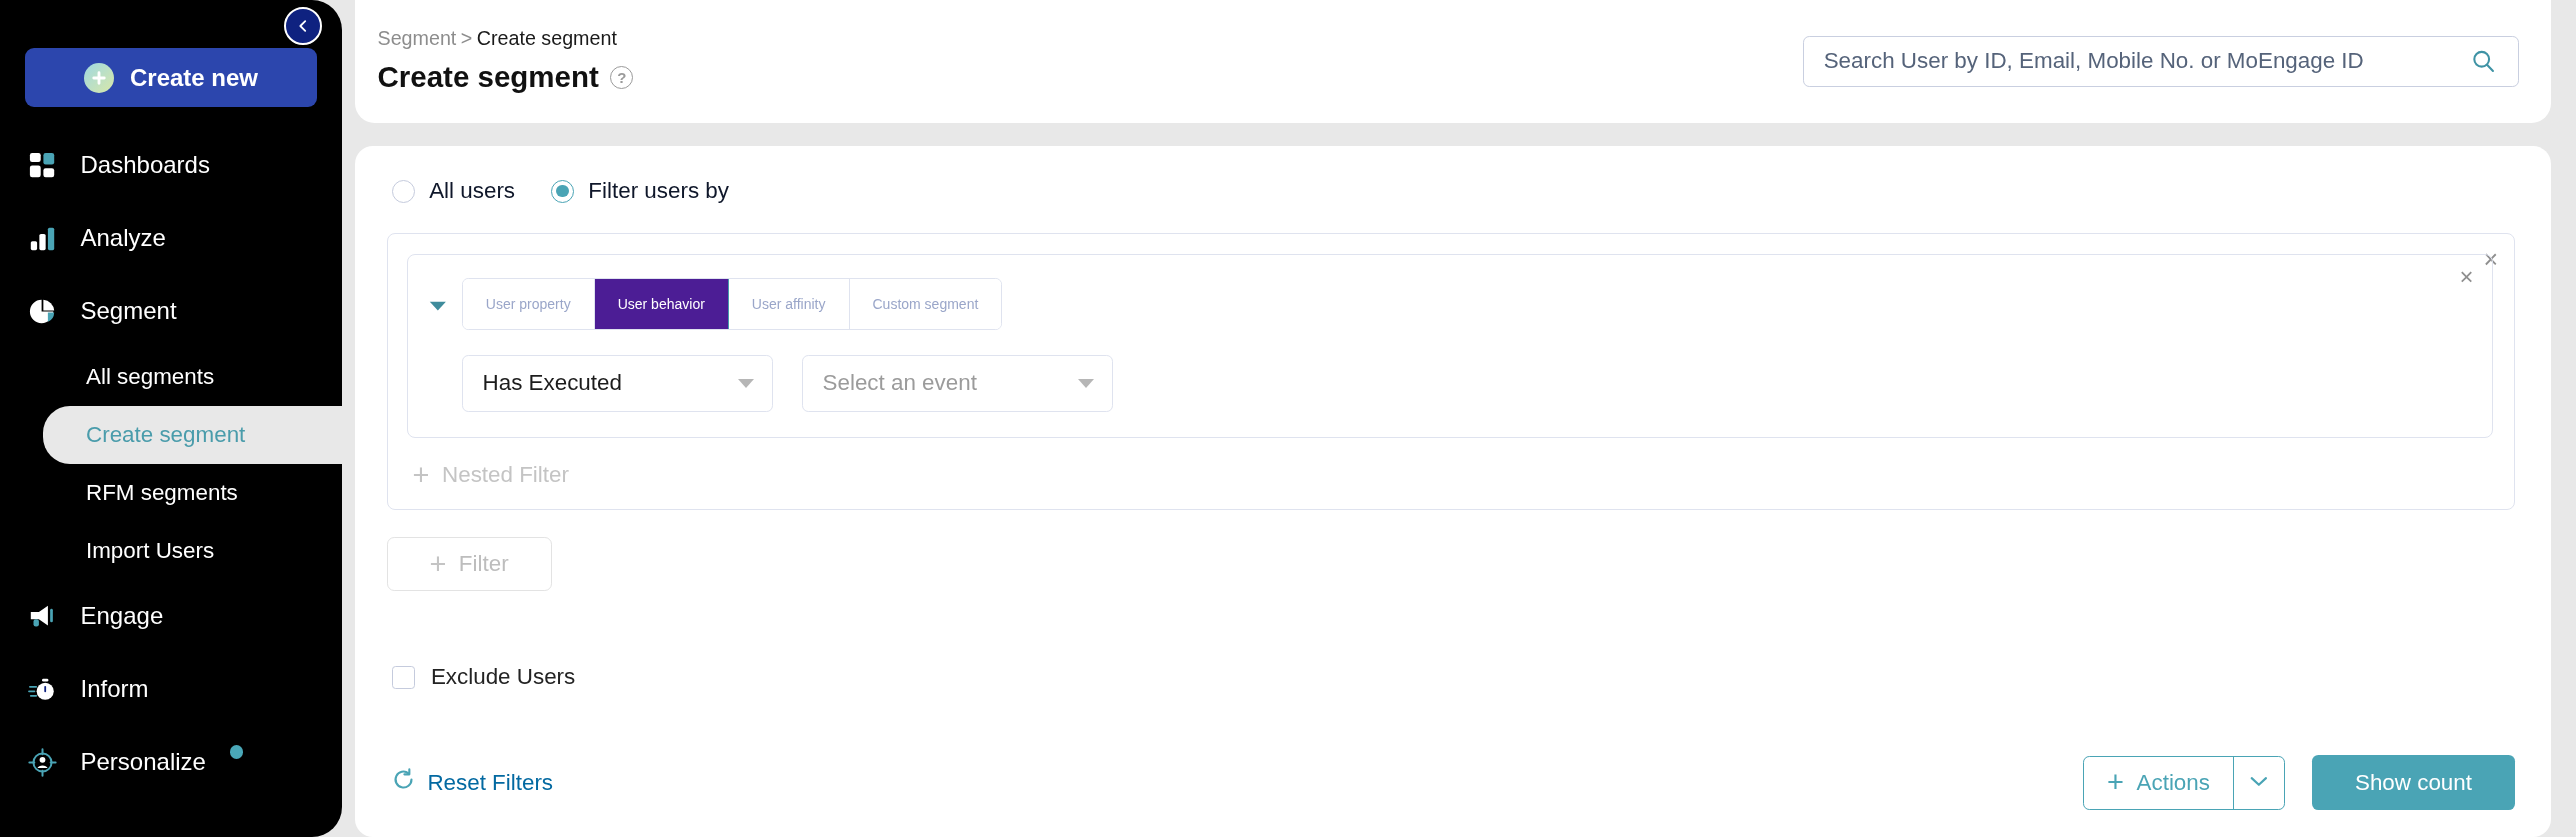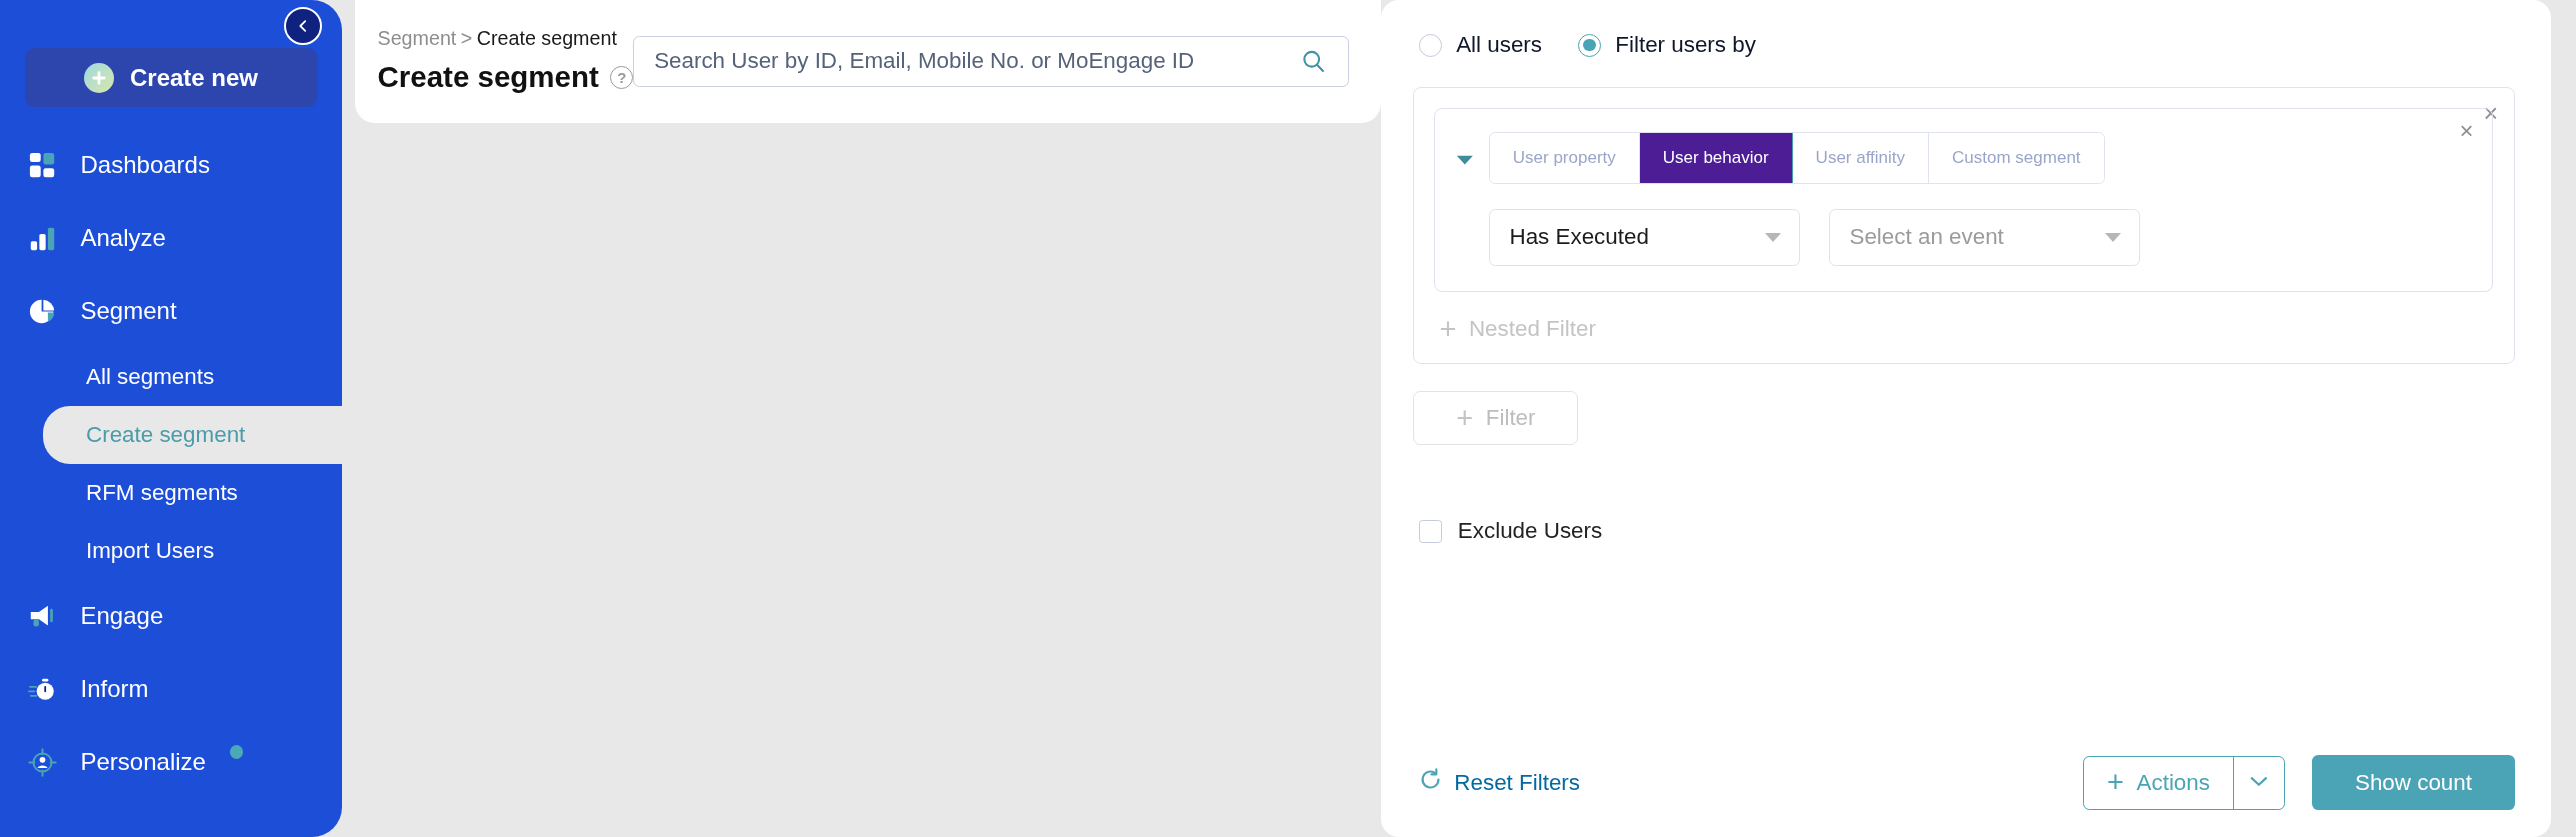--- a/index.html
+++ b/index.html
@@ -9,21 +9,21 @@
     font-family: "Liberation Sans", sans-serif;
     overflow: hidden;
   }
   .app { position: relative; width: 2576px; height: 837px; display: flex; }
 
   
   .sidebar {
     position: relative;
     width: 342px;
     flex: 0 0 342px;
-    background: #1d4ed8;
+    background: #000000;
     border-top-right-radius: 30px;
     border-bottom-right-radius: 30px;
     padding-top: 48px;
     z-index: 5;
   }
   .collapse-btn {
     position: absolute;
     top: 7.2px; right: 19.7px;
     width: 38px; height: 38px;
     border-radius: 50%;
@@ -92,21 +92,21 @@
     margin-left: 2.7px;
     align-self: flex-start;
     margin-top: 19.7px;
   }
 
   
   .main {
     flex: 1;
     position: relative;
     padding: 0 25px 0 12.5px;
-    display: flex; flex-direction: row; border-radius: 10px;
+    display: flex; flex-direction: column; border-radius: 10px;
   }
   .topbar {
     background: #fff;
     border-bottom-left-radius: 19.7px;
     border-bottom-right-radius: 19.7px;
     height: 123px;
     padding: 16px 32px 0 23px;
     display: flex;
     align-items: flex-start;
     justify-content: space-between;
@@ -205,21 +205,21 @@
     display: inline-flex;
     border: 1.3px solid #dfe3ef;
     border-radius: 6.3px;
     overflow: hidden;
     margin-bottom: 25px;
   }
   .tab {
     padding: 0 23px;
     height: 50px;
     display:flex; align-items:center;
-    font-size: 17px;
+    font-size: 14px;
     color: #9aa6c9;
     background: #fff;
     cursor: pointer;
     border-right: 1.3px solid #dfe3ef;
   }
   .tab:last-child { border-right: none; }
   .tab.active { background: #4c1d95; color: #fff; border-right-color:#469cac; }
 
   .selects-row { display: flex; gap: 29px; }
   .select-box {

